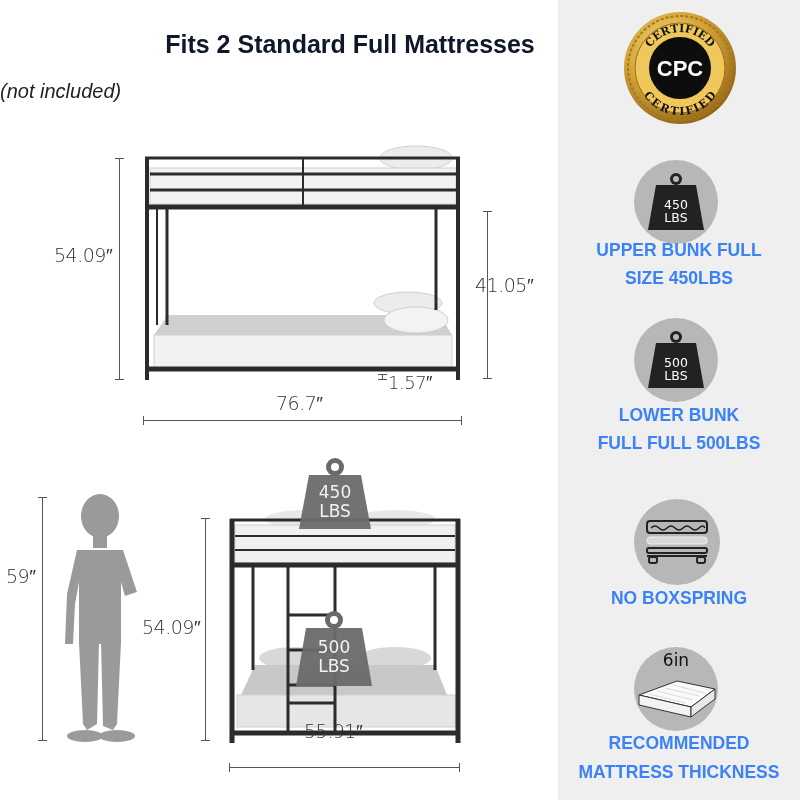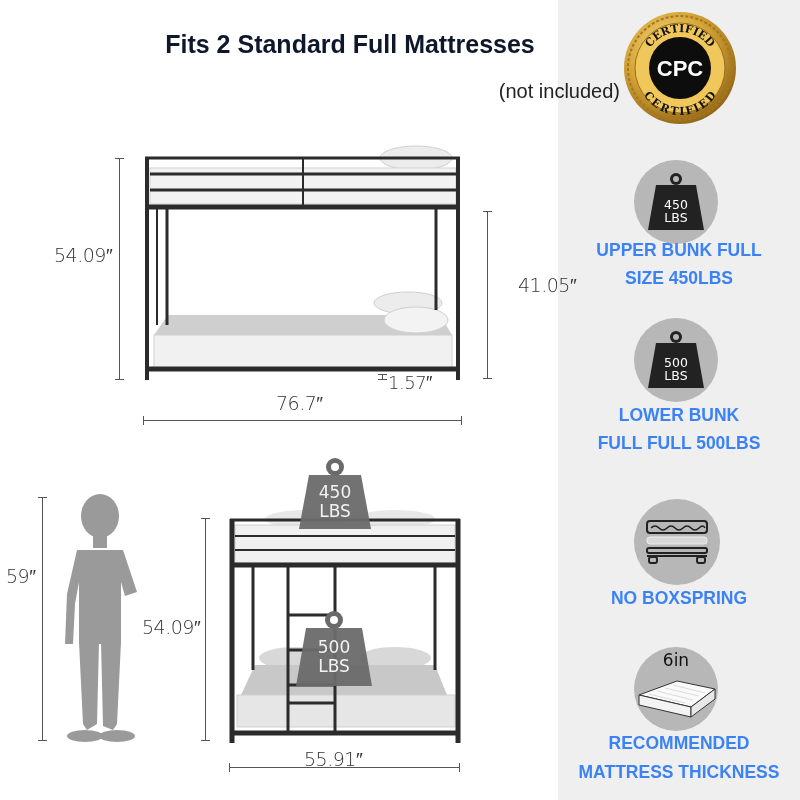--- a/index.html
+++ b/index.html
@@ -3,21 +3,21 @@
 <meta charset="utf-8">
 <style>
   * { box-sizing: border-box; margin: 0; padding: 0; }
   html, body { width: 800px; height: 800px; overflow: hidden; background: #ffffff; }
   body { position: relative; font-family: "Liberation Sans", sans-serif; color: #1a1a1a; }
 
   .left { position: absolute; left: 0; top: 0; width: 558px; height: 800px; background: #ffffff; }
   .right { position: absolute; left: 558px; top: 0; width: 242px; height: 800px; background: #efefef; }
 
   .title { position: absolute; left: 0; width: 620px; top: 30px; text-align: center; font-size: 25px; font-weight: bold; color: #0f172a; margin-left: 40px; }
-  .subtitle { position: absolute; left: 0; width: 620px; top: 80px; text-align: right; font-size: 20px; color: #222; }
+  .subtitle { position: absolute; left: 0; width: 620px; top: 80px; text-align: left; font-size: 20px; color: #222; font-style: italic; }
 
   .dim-text { position: absolute; font-size: 19px; color: #333; font-family: "DejaVu Sans", sans-serif; font-weight: 300; letter-spacing: -0.5px; }
   .vline { position: absolute; width: 1px; background: #555; }
   .vline::before, .vline::after { content: ""; position: absolute; left: -4px; width: 9px; height: 1px; background: #555; }
   .vline::before { top: 0; } .vline::after { bottom: 0; }
   .hline { position: absolute; height: 1px; background: #555; }
   .hline::before, .hline::after { content: ""; position: absolute; top: -4px; width: 1px; height: 9px; background: #555; }
   .hline::before { left: 0; } .hline::after { right: 0; }
 
   
@@ -66,21 +66,21 @@
     <line x1="27" y1="67" x2="27" y2="185" stroke-width="3"></line>
     <line x1="296" y1="67" x2="296" y2="170" stroke-width="3"></line>
     <line x1="5" y1="229" x2="320" y2="229" stroke-width="5"></line>
   </g>
 </svg>
 
 <div class="vline" style="left:119px;top:158px;height:222px"></div>
 <div class="dim-text" style="left:54px;top:244px">54.09″</div>
 
 <div class="vline" style="left:487px;top:211px;height:168px"></div>
-<div class="dim-text" style="left:518px;top:274px">41.05″</div>
+<div class="dim-text" style="left:475px;top:274px">41.05″</div>
 
 <div class="dim-text" style="left:388px;top:372px;font-size:18px">1.57″</div>
 <div class="vline" style="left:382px;top:374px;height:6px"></div>
 
 <div class="dim-text" style="left:276px;top:392px">76.7″</div>
 <div class="hline" style="left:143px;top:420px;width:319px"></div>
 
 <svg style="position:absolute;left:55px;top:494px" width="90" height="250" viewBox="0 0 90 250">
   <g fill="#9a9a9a">
     <ellipse cx="45" cy="22" rx="19" ry="22"></ellipse>
@@ -139,21 +139,21 @@
 <div class="overlay-weight" style="left:296px;top:610px;width:76px;height:78px">
   <svg width="76" height="78" viewBox="0 0 76 78">
     <circle cx="38" cy="10" r="9" fill="#6a6a6a"></circle>
     <circle cx="38" cy="10" r="4" fill="#fff"></circle>
     <path d="M10 18 L66 18 L76 76 L0 76 Z" fill="#6a6a6a" opacity="0.95"></path>
   </svg>
   <div class="wt" style="top:28px">500</div>
   <div class="wt" style="top:47px">LBS</div>
 </div>
 
-<div class="dim-text" style="left:304px;top:748px">55.91″</div>
+<div class="dim-text" style="left:304px;top:720px">55.91″</div>
 <div class="hline" style="left:229px;top:767px;width:231px"></div>
 
 <div class="badge">
   <svg width="116" height="116" viewBox="0 0 116 116">
     <defs>
       <radialGradient id="gold" cx="40%" cy="35%" r="70%">
         <stop offset="0%" stop-color="#fbe08a"></stop>
         <stop offset="55%" stop-color="#d4a437"></stop>
         <stop offset="100%" stop-color="#8c6114"></stop>
       </radialGradient>

